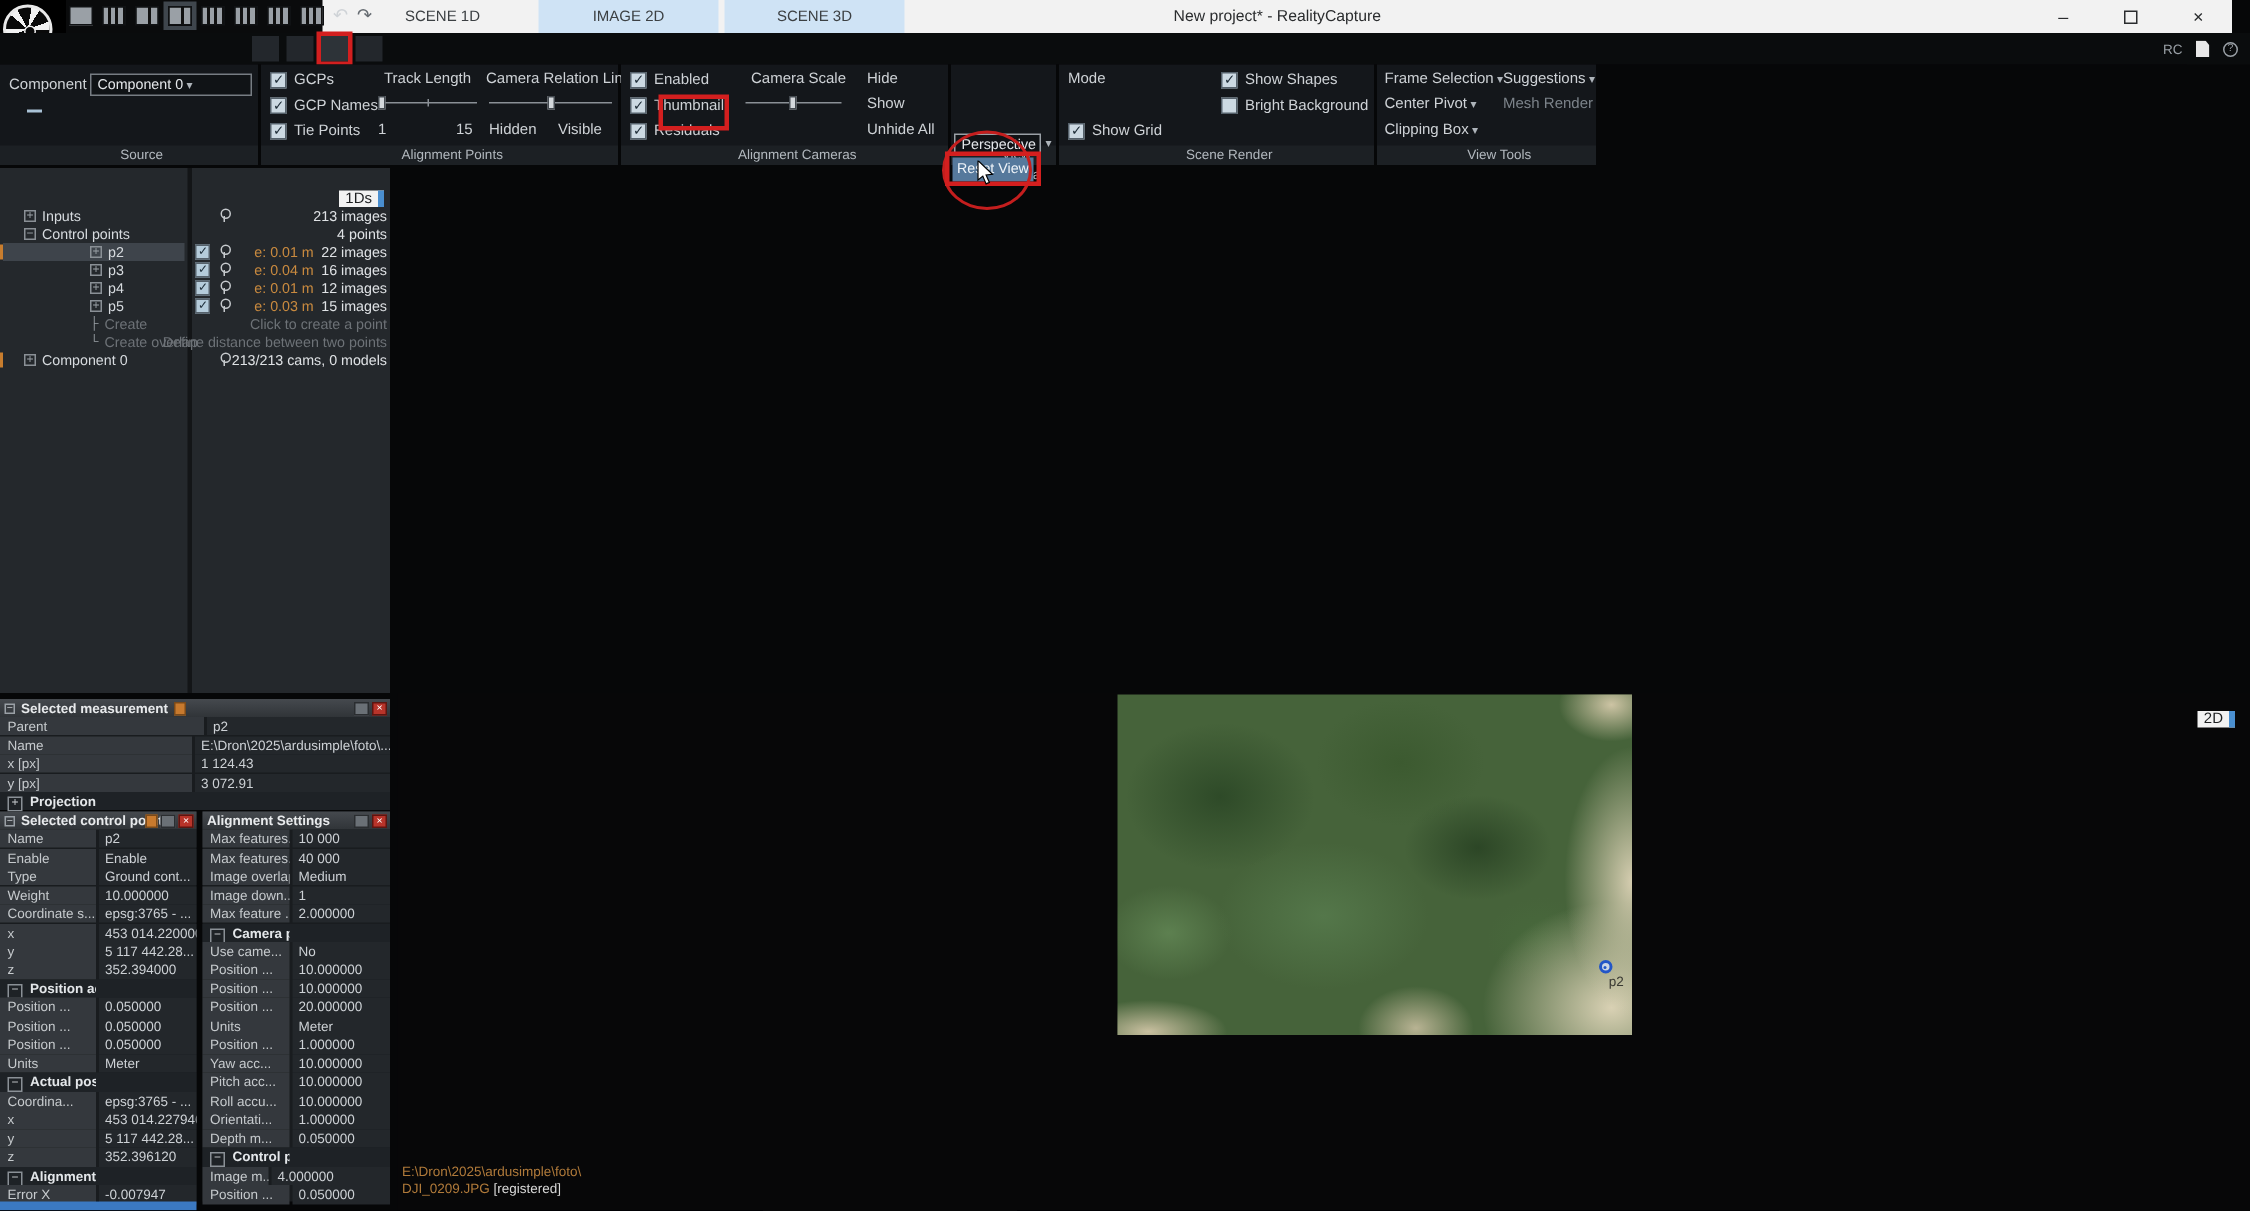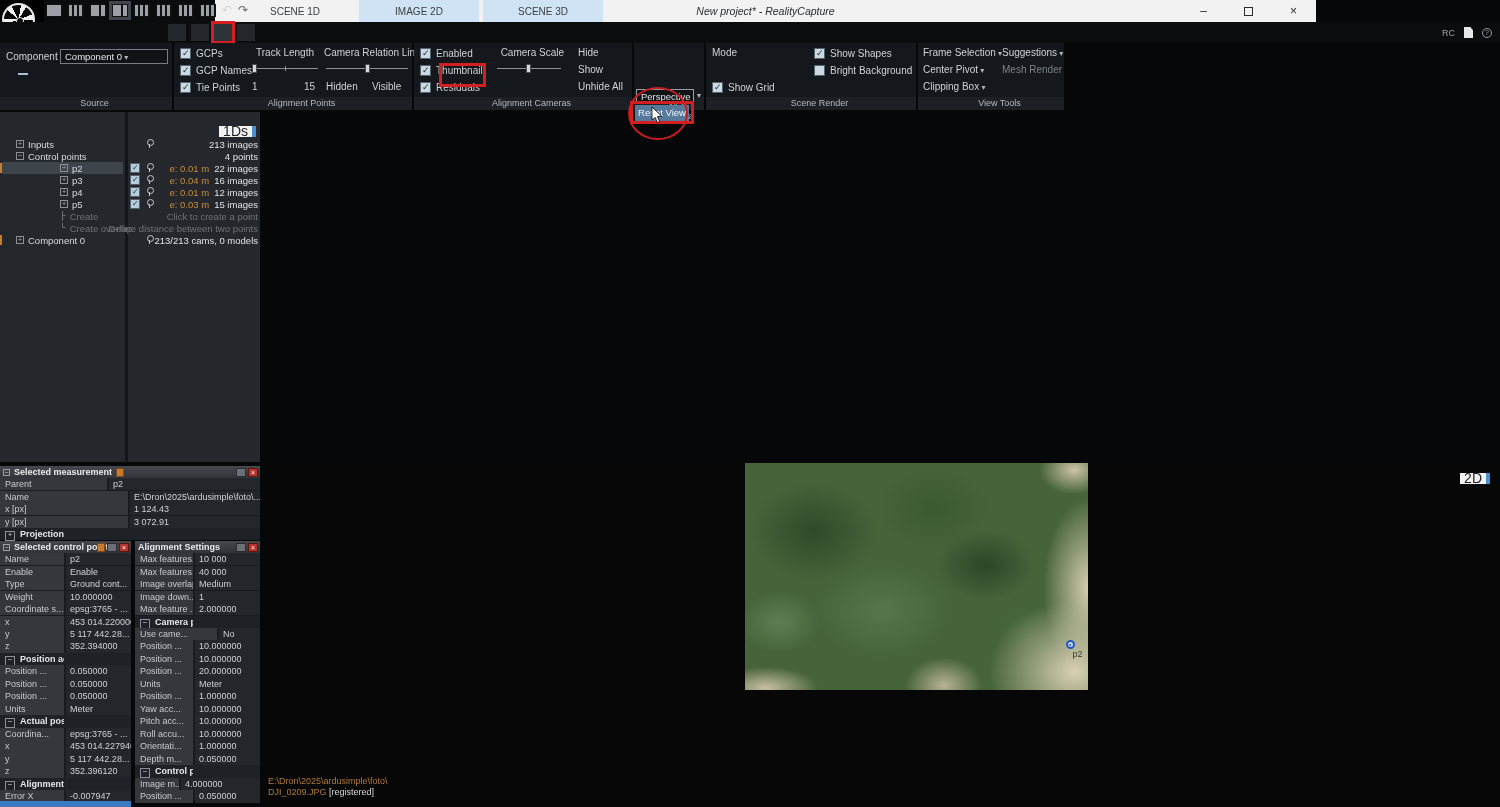--- a/index.html
+++ b/index.html
@@ -1,26 +1,26 @@
 <!DOCTYPE html>
 <html><head>
 <meta charset="utf-8">
 <style>
   * { margin:0; padding:0; box-sizing:border-box; }
   html,body { background:#000; }
   body { font-family:"Liberation Sans", sans-serif; }
   #app { position:relative; width:1500px; height:807px; background:#060708; overflow:hidden; color:#ced2d6; }
 
   
-  .titlebar { position:absolute; left:0; top:0; width:1316px; height:22px; background:#0a0b0c; }
+  .titlebar { position:absolute; left:0; top:0; width:1488px; height:22px; background:#0a0b0c; }
   .titlebar-white { position:absolute; left:215px; top:0; right:0; height:22px; background:#f2f2f2; }
   .doc-tabs { position:absolute; left:20px; top:0; height:22px; display:flex; gap:4px; }
   .doc-tab { height:22px; width:120px; display:flex; align-items:center; justify-content:center; font-size:10px; color:#3c4043; background:#f2f2f2; }
   .doc-tab.tint { background:#cfe3f5; }
-  .win-title { position:absolute; left:0; right:0; top:0; height:22px; display:flex; align-items:center; justify-content:center; font-size:10.5px; color:#2a2c2e; pointer-events:none;font-style:italic; }
+  .win-title { position:absolute; left:0; right:0; top:0; height:22px; display:flex; align-items:center; justify-content:center; font-size:10.5px; color:#2a2c2e; pointer-events:none; }
   .win-btns { position:absolute; right:0; top:0; height:22px; display:flex; }
   .win-btn { width:45px; height:22px; display:flex; align-items:center; justify-content:center; color:#2a2c2e; font-size:12px; }
   .win-max-glyph { width:9px; height:9px; border:1px solid #2a2c2e; }
   .tabpin { position:absolute; left:222px; top:3px; width:10px; height:15px; color:#4a4d50; font-size:10px; line-height:15px; }
 
   
   .logo-zone { position:absolute; left:0; top:0; width:44px; height:43px; background:#000; }
   .logo { position:absolute; left:2px; top:3px; width:33px; height:33px; border-radius:50%;
           background:repeating-conic-gradient(from 10deg, #f2f2f2 0deg 22deg, #0a0a0a 22deg 60deg);
           border:2px solid #e9e9e9; }
@@ -65,21 +65,21 @@
   .reset-btn { position:absolute; left:635px; top:62px; width:54px; height:16px; background:#56799c; color:#eef3f8; font-size:9.5px; text-align:center; line-height:16px; }
   .red-rect-reset { position:absolute; left:630px; top:58px; width:64px; height:23px; border:3px solid #d31f1f; z-index:40; pointer-events:none; }
   .red-circle { position:absolute; left:628px; top:44px; width:60px; height:53px; border:2px solid #c41e1e; border-radius:50%; z-index:39; pointer-events:none; }
   .red-rect-view { position:absolute; left:439px; top:20px; width:47px; height:24px; border:3px solid #d31f1f; z-index:40; pointer-events:none; }
   .cursor-arrow { position:absolute; left:651px; top:64px; z-index:41; pointer-events:none; }
 
   
   .tree { position:absolute; left:0; top:112px; width:260px; height:350px; background:#24282c; }
   .tree-divider { position:absolute; left:125px; top:0; bottom:0; width:3px; background:#131517; }
   .tree-badge { position:absolute; right:4px; top:10px; }
-  .badge { display:inline-block; background:#f2f2f2; color:#1d1f21; font-size:14px; line-height:11px; height:11px; padding:0 4px; border-right:4px solid #4a8fd0; }
+  .badge { display:inline-block; background:#f2f2f2; color:#1d1f21; font-size:10px; line-height:11px; height:11px; padding:0 4px; border-right:4px solid #4a8fd0; }
   .trows { position:absolute; left:0; right:0; top:26px; }
   .trow { position:relative; height:12px; font-size:9.5px; }
   .trow.selected::before { content:""; position:absolute; left:2px; top:0; width:121px; bottom:0; background:#3e444b; }
   .tmark { display:none; }
   .tmark.on { display:block; position:absolute; left:0; top:1px; width:2px; height:10px; background:#c87d2e; }
   .tleft { position:absolute; left:16px; top:0; height:12px; display:flex; align-items:center; gap:4px; z-index:2; }
   .tleft.ind1 { left:60px; }
   .texp { color:#9aa0a6; font-size:8px; line-height:8px; }
   .texp.box { width:8px; height:8px; border:1px solid #8a9096; text-align:center; line-height:6px; font-size:8px; }
   .tlabel { color:#d6dade; white-space:nowrap; }
@@ -453,21 +453,21 @@
       <span class="collapse">−</span>
       <span class="phdr-title">Selected measurement</span>
       <span class="hdr-orange"></span>
       <span class="phdr-icons">
         <span class="hdr-max"></span>
         <span class="hdr-close">×</span>
       </span>
     </div>
     <div>
         <div class="prow">
-        <span class="pk" style="width:107px">Parent</span>
+        <span class="pk" style="width:136px">Parent</span>
         <span class="pv">p2</span>
       </div>
         <div class="prow">
         <span class="pk" style="width:128px">Name</span>
         <span class="pv">E:\Dron\2025\ardusimple\foto\...</span>
       </div>
         <div class="prow">
         <span class="pk" style="width:128px">x [px]</span>
         <span class="pv">1 124.43</span>
       </div>
@@ -600,21 +600,21 @@
       </div>
         <div class="prow">
         <span class="pk" style="width:58px">Max feature ...</span>
         <span class="pv">2.000000</span>
       </div>
         <div class="prow sec">
         <span class="pk" style="width:58px">Camera prior settings</span>
 
       </div>
         <div class="prow">
-        <span class="pk" style="width:82px">Use came...</span>
+        <span class="pk" style="width:58px">Use came...</span>
         <span class="pv">No</span>
       </div>
         <div class="prow">
         <span class="pk" style="width:58px">Position ...</span>
         <span class="pv">10.000000</span>
       </div>
         <div class="prow">
         <span class="pk" style="width:58px">Position ...</span>
         <span class="pv">10.000000</span>
       </div>

